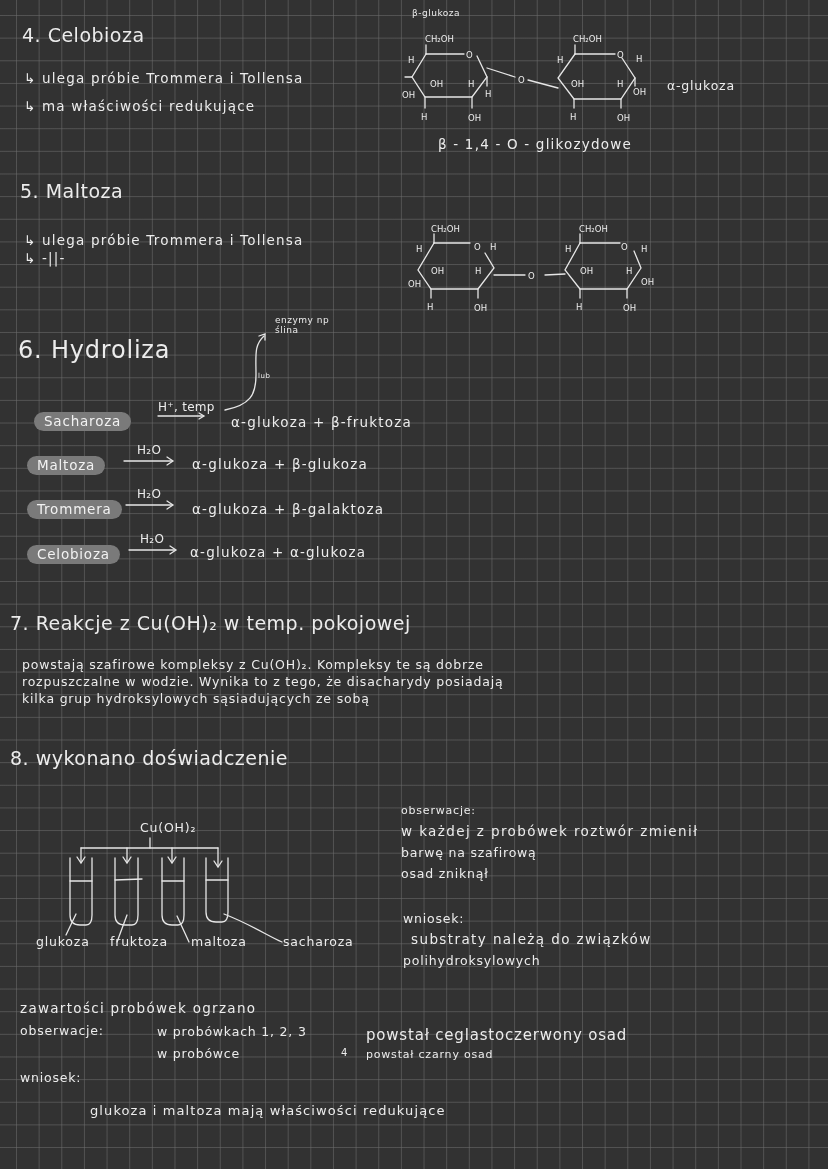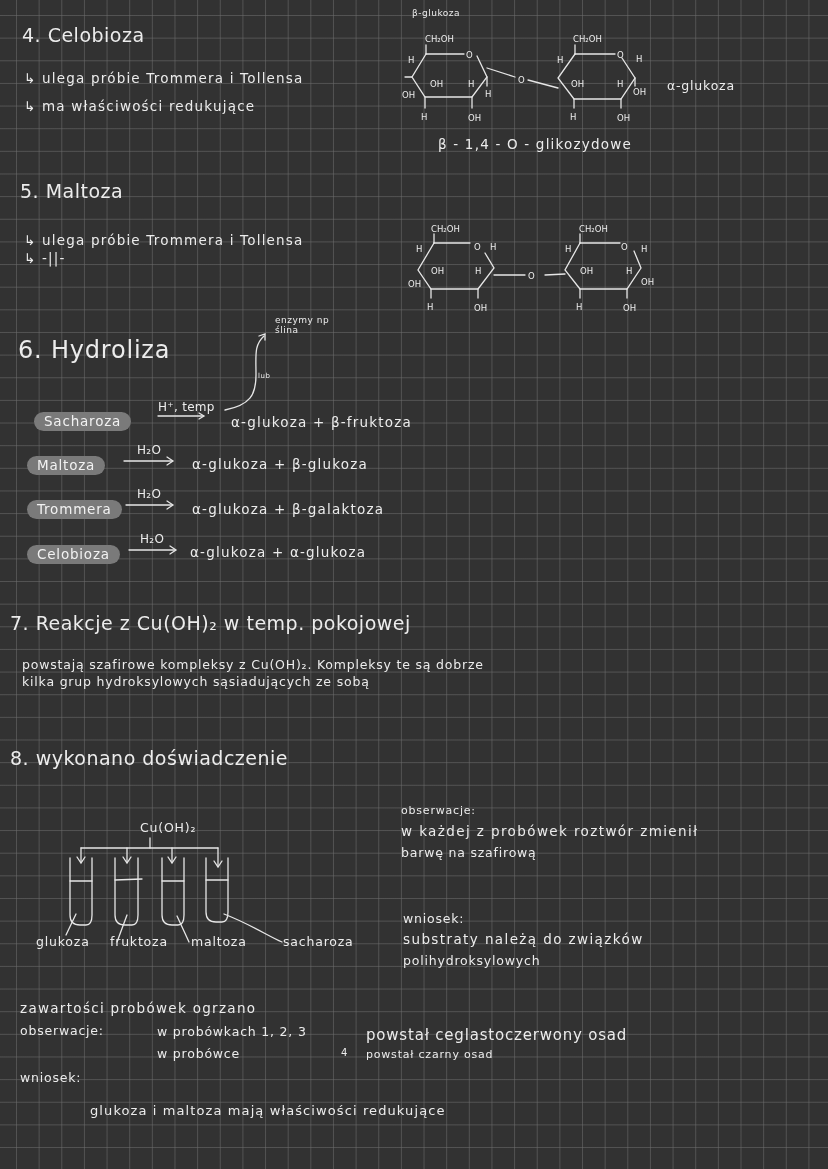--- a/index.html
+++ b/index.html
@@ -173,20 +173,21 @@
 <div class="abs arrowlbl" style="left:137px; top:487px;">H₂O</div>
 <div class="abs t" style="left:192px; top:501px;">α-glukoza + β-galaktoza</div>
 
 <div class="pill" style="left:27px; top:545px;">Celobioza</div>
 <div class="abs arrowlbl" style="left:140px; top:532px;">H₂O</div>
 <div class="abs t" style="left:190px; top:544px;">α-glukoza + α-glukoza</div>
 
 <div class="abs h" style="left:10px; top:612px;">7. Reakcje z Cu(OH)₂ w temp. pokojowej</div>
 <div class="abs t-sm" style="left:22px; top:656px; line-height:17px;">
   <div>powstają szafirowe kompleksy z Cu(OH)₂. Kompleksy te są dobrze</div>
+  <div>rozpuszczalne w wodzie. Wynika to z tego, że disacharydy posiadają</div>
   <div>kilka grup hydroksylowych sąsiadujących ze sobą</div>
 </div>
 
 <div class="abs h" style="left:10px; top:747px;">8. wykonano doświadczenie</div>
 
 <div class="abs t-sm" style="left:140px; top:820px;">Cu(OH)₂</div>
 <svg style="left:0; top:0;" width="828" height="960">
   <line x1="150" y1="838" x2="150" y2="848"></line>
   <line x1="81" y1="848" x2="218" y2="848"></line>
   <line x1="81" y1="848" x2="81" y2="862"></line>
@@ -217,24 +218,25 @@
 </svg>
 <div class="abs t-sm" style="left:36px; top:934px;">glukoza</div>
 <div class="abs t-sm" style="left:110px; top:934px;">fruktoza</div>
 <div class="abs t-sm" style="left:191px; top:934px;">maltoza</div>
 <div class="abs t-sm" style="left:283px; top:934px;">sacharoza</div>
 
 <div class="abs t-sm" style="left:401px; top:800px; line-height:21px;">
   <div style="font-size:11px;">obserwacje:</div>
   <div style="font-size:13.5px; letter-spacing:1.4px;">w każdej z probówek roztwór zmienił</div>
   <div>barwę na szafirową</div>
+  <div>osad zniknął</div>
 </div>
 <div class="abs t-sm" style="left:403px; top:908px; line-height:21px;">
   <div>wniosek:</div>
-  <div style="font-size:13.5px; letter-spacing:1.4px;">substraty należą do związków</div>
+  <div style="font-size:13.5px; letter-spacing:1.4px;padding-left:8px;">substraty należą do związków</div>
   <div>polihydroksylowych</div>
 </div>
 
 <div class="abs t-sm" style="left:20px; top:1000px; font-size:13.5px; letter-spacing:1.3px;">zawartości probówek ogrzano</div>
 
 <div class="abs t-sm" style="left:20px; top:1023px;">obserwacje:</div>
 <div class="abs t-sm" style="left:157px; top:1024px;">w probówkach 1, 2, 3</div>
 <div class="abs t-sm" style="left:366px; top:1026px; font-size:15px;">powstał ceglastoczerwony osad</div>
 
 <div class="abs t-sm" style="left:157px; top:1046px;">w probówce</div>

